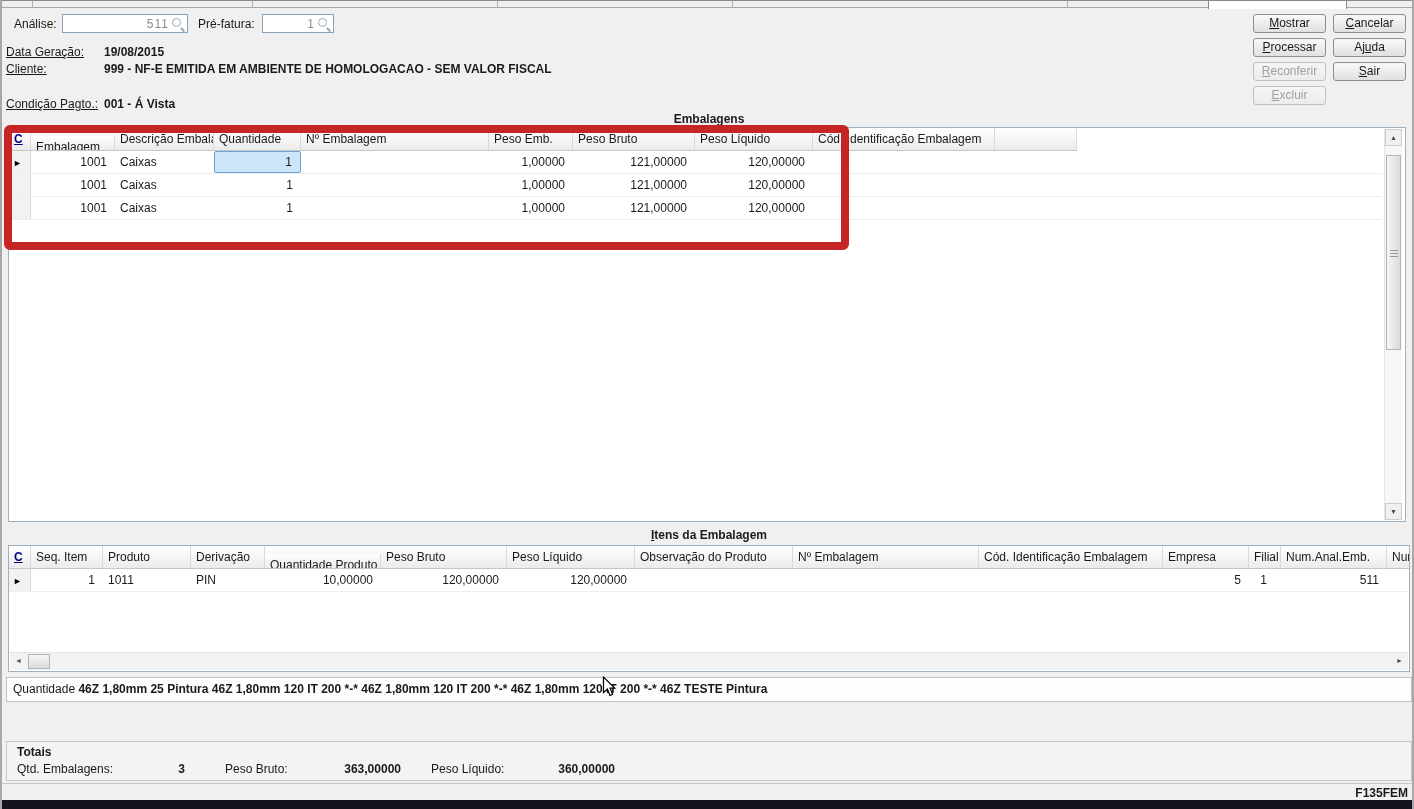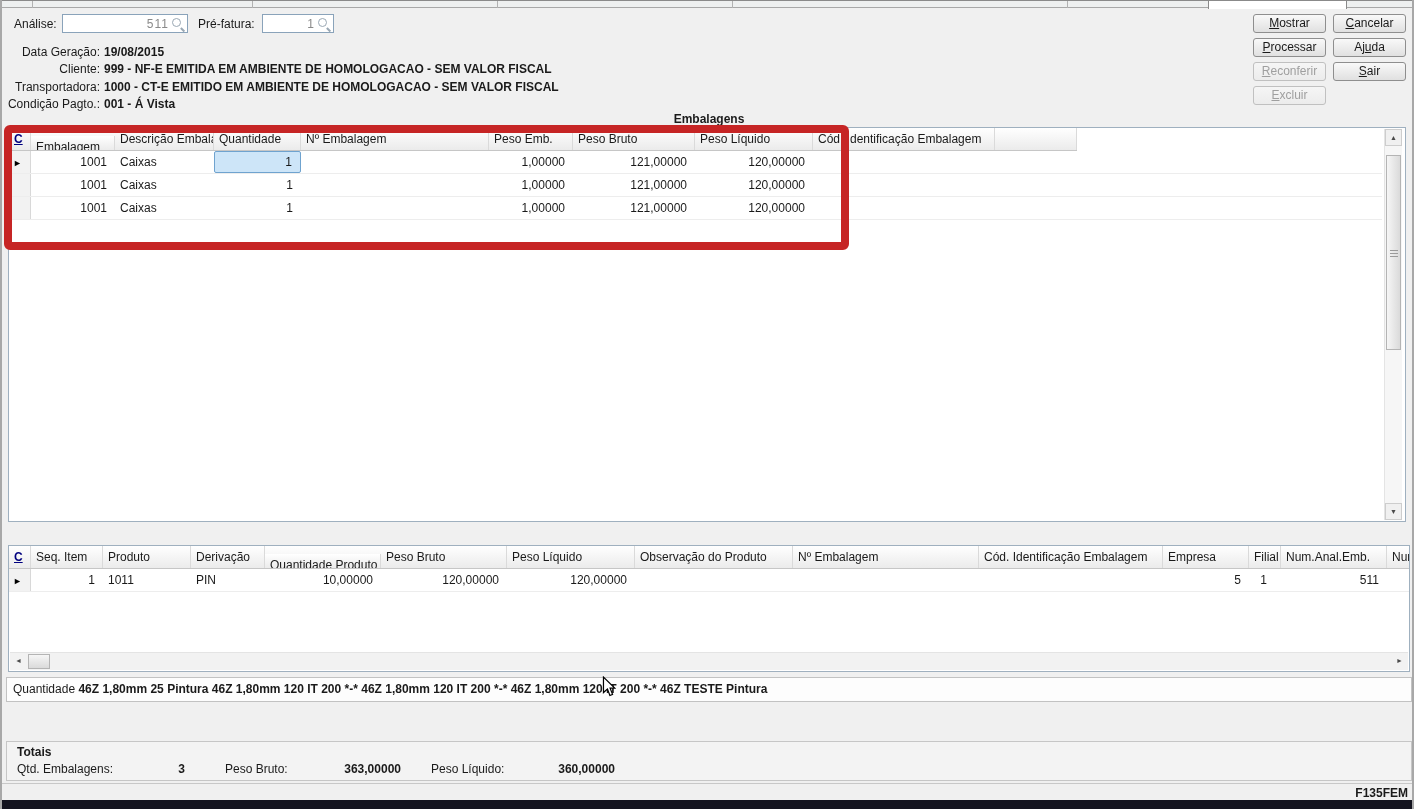--- a/index.html
+++ b/index.html
@@ -12,21 +12,21 @@
   .activetab{position:absolute;top:0;left:1206px;width:139px;height:8px;background:#ffffff;border-left:1px solid #8a8a8a;border-right:1px solid #8a8a8a;box-sizing:border-box;}
   
   .hdr{position:absolute;left:4px;top:10px;width:1406px;height:102px;background:#f0f0f0;}
   .flabel{position:absolute;white-space:nowrap;}
   .field{position:absolute;height:19px;background:#fff;border:1px solid #8aa3ba;box-sizing:border-box;}
   .fval{position:absolute;right:18px;top:2px;color:#8a8a8a;letter-spacing:1px;}
   .mag{position:absolute;right:3px;top:3px;width:12px;height:12px;}
   .mag::before{content:'';position:absolute;left:0;top:0;width:7px;height:7px;border:1.5px solid #9aa8b4;border-radius:50%;}
   .mag::after{content:'';position:absolute;left:8.5px;top:8.5px;width:4.5px;height:1.5px;background:#9aa8b4;transform:rotate(45deg);transform-origin:left center;}
   .inforow{position:absolute;left:0;white-space:nowrap;}
-  .ilabel{display:inline-block;width:94px;text-align:right;}
+  .ilabel{display:inline-block;width:94px;text-decoration:underline;}
   .ivalue{font-weight:bold;margin-left:4px;}
   .btn{position:absolute;width:73px;height:19px;background:linear-gradient(#f9f9f9,#e0e0e0);
        border:1px solid #8e8e8e;border-radius:3px;text-align:center;line-height:17px;box-sizing:border-box;cursor:default;}
   .btn.disabled{color:#9f9f9f;border-color:#c0c0c0;background:linear-gradient(#f5f5f5,#ececec);}
   
   .sec-title{position:absolute;left:4px;width:1406px;text-align:center;font-weight:bold;}
   
   .grid{position:absolute;background:#fff;border:1px solid #9fb0bf;box-sizing:border-box;overflow:hidden;}
   .ghead{position:absolute;top:0;left:0;height:22px;display:flex;background:linear-gradient(#ffffff,#ebebeb);border-bottom:1px solid #c6c6c6;}
   .hcell{flex:0 0 auto;box-sizing:border-box;padding:4px 4px 0 5px;border-right:1px solid #dadada;white-space:nowrap;overflow:hidden;background:linear-gradient(#ffffff,#ebebeb);}
@@ -86,23 +86,20 @@
     <span class="field" style="left:256px;top:4px;width:72px">
       <span class="fval">1</span>
       <span class="mag"></span>
     </span>
 
     <div class="inforow" style="top:35px">
       <span class="ilabel">Data Geração:</span><span class="ivalue">19/08/2015</span>
     </div>
     <div class="inforow" style="top:52px">
       <span class="ilabel">Cliente:</span><span class="ivalue">999 - NF-E EMITIDA EM AMBIENTE DE HOMOLOGACAO - SEM VALOR FISCAL</span>
-    </div>
-    <div class="inforow" style="top:70px">
-      <span class="ilabel">Transportadora:</span><span class="ivalue">1000 - CT-E EMITIDO EM AMBIENTE DE HOMOLOGACAO - SEM VALOR FISCAL</span>
     </div>
     <div class="inforow" style="top:87px">
       <span class="ilabel">Condição Pagto.:</span><span class="ivalue">001 - Á Vista</span>
     </div>
 
     <span class="btn" style="left:1247px;top:4px"><u>M</u>ostrar</span>
     <span class="btn" style="left:1327px;top:4px"><u>C</u>ancelar</span>
     <span class="btn" style="left:1247px;top:28px"><u>P</u>rocessar</span>
     <span class="btn" style="left:1327px;top:28px">Aj<u>u</u>da</span>
     <span class="btn disabled" style="left:1247px;top:52px"><u>R</u>econferir</span>
@@ -165,20 +162,21 @@
           <div class="gcell" style="width: 82px; text-align: left;"></div>
         </div>
       </div>
     <div class="vscroll">
       <span class="sbtn" style="left:0;top:0">▲</span>
       <span class="vthumb"></span>
       <span class="sbtn" style="left:0;bottom:0">▼</span>
     </div>
   </div>
 
+  <div class="sec-title" style="top:528px"><u>I</u>tens da Embalagem</div>
   <div class="grid" style="left:6px;top:545px;width:1402px;height:127px">
     <div class="ghead">
         <div class="hcell selcol" style="width: 22px;"><u>C</u></div>
         <div class="hcell" style="width: 72px;">Seq. Item</div>
         <div class="hcell" style="width: 88px;">Produto</div>
         <div class="hcell" style="width: 74px;">Derivação</div>
         <div class="hcell" style="width: 116px; margin-top: 8px;">Quantidade Produto</div>
         <div class="hcell" style="width: 126px;">Peso Bruto</div>
         <div class="hcell" style="width: 128px;">Peso Líquido</div>
         <div class="hcell" style="width: 158px;">Observação do Produto</div>

